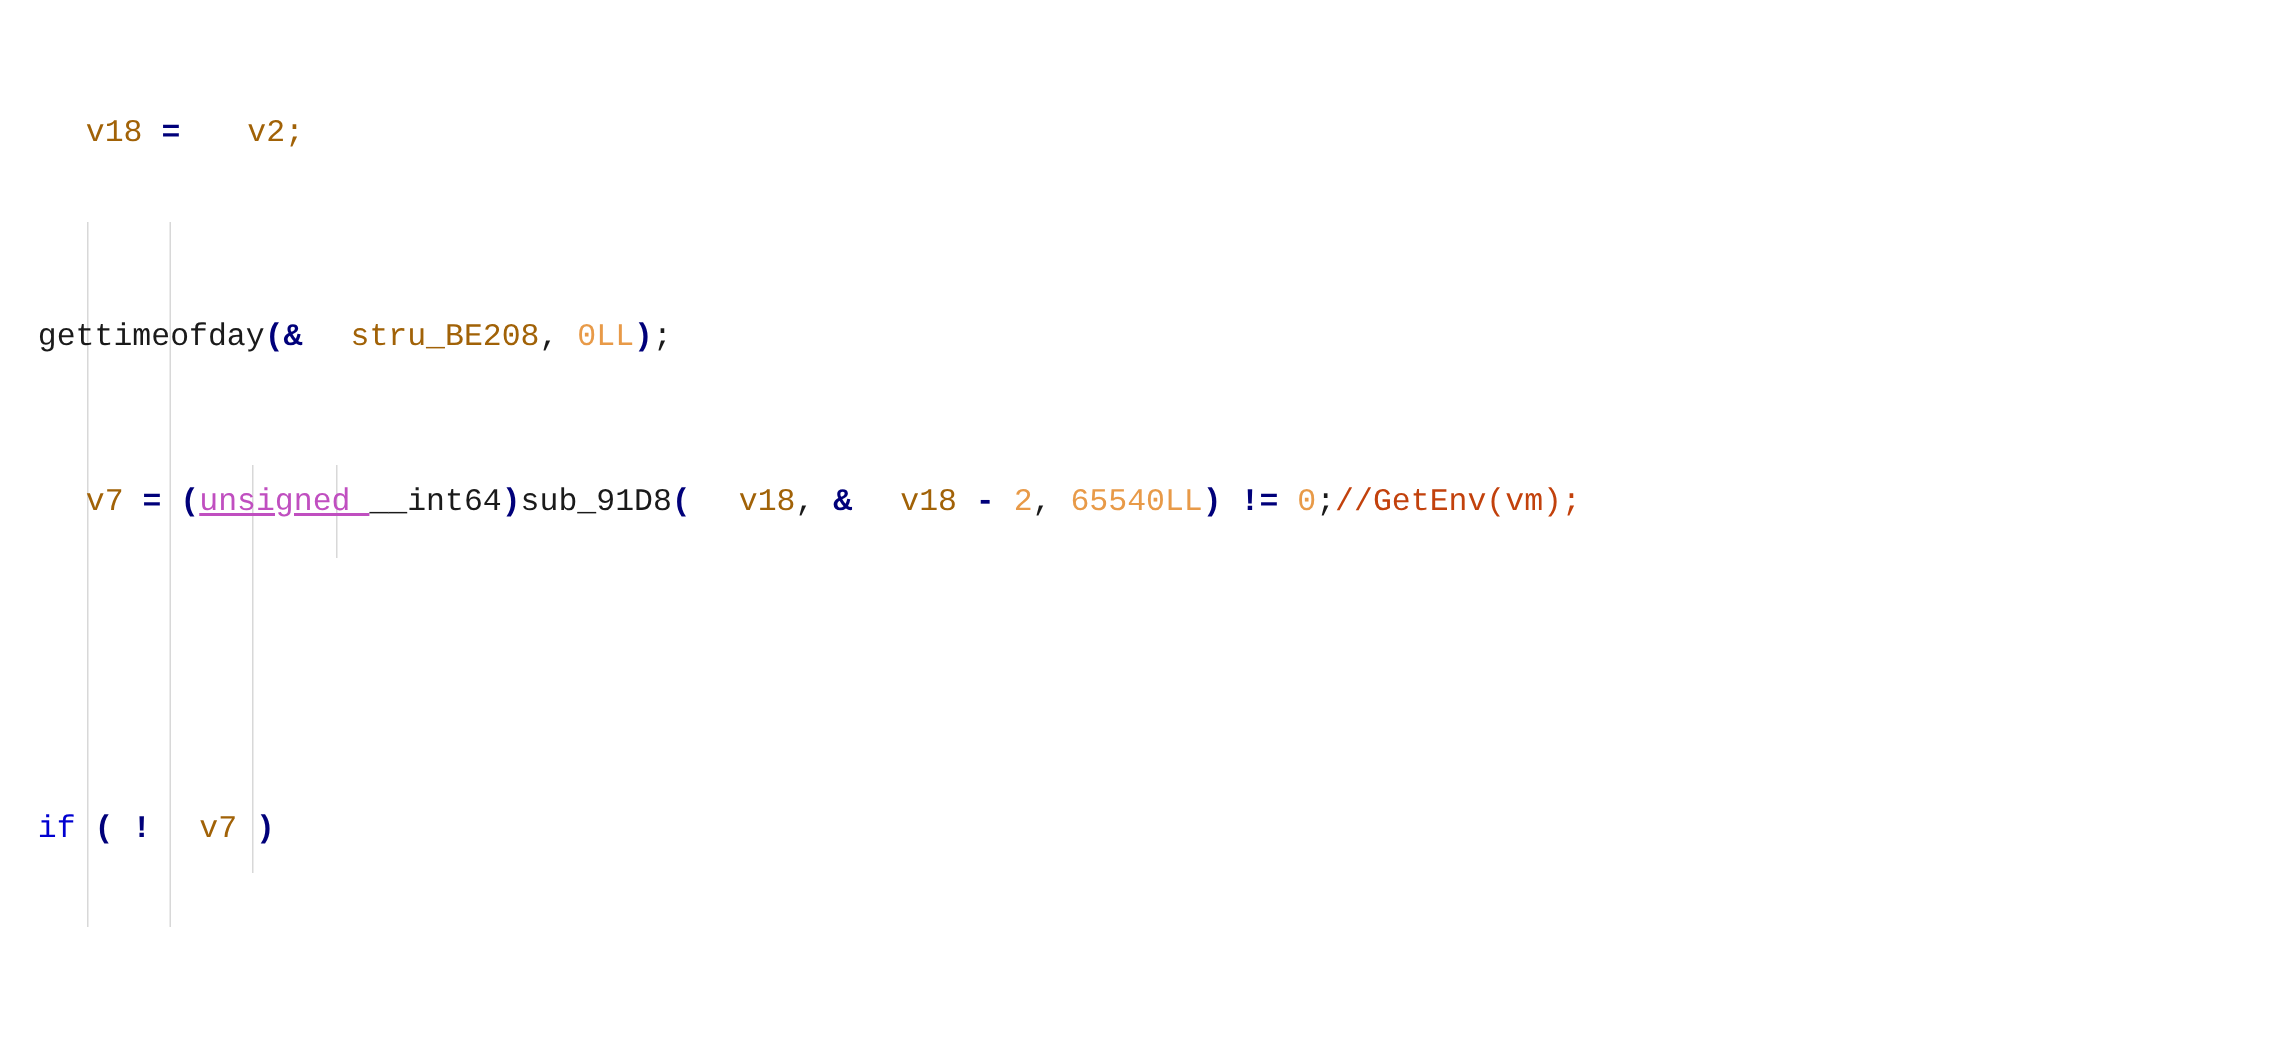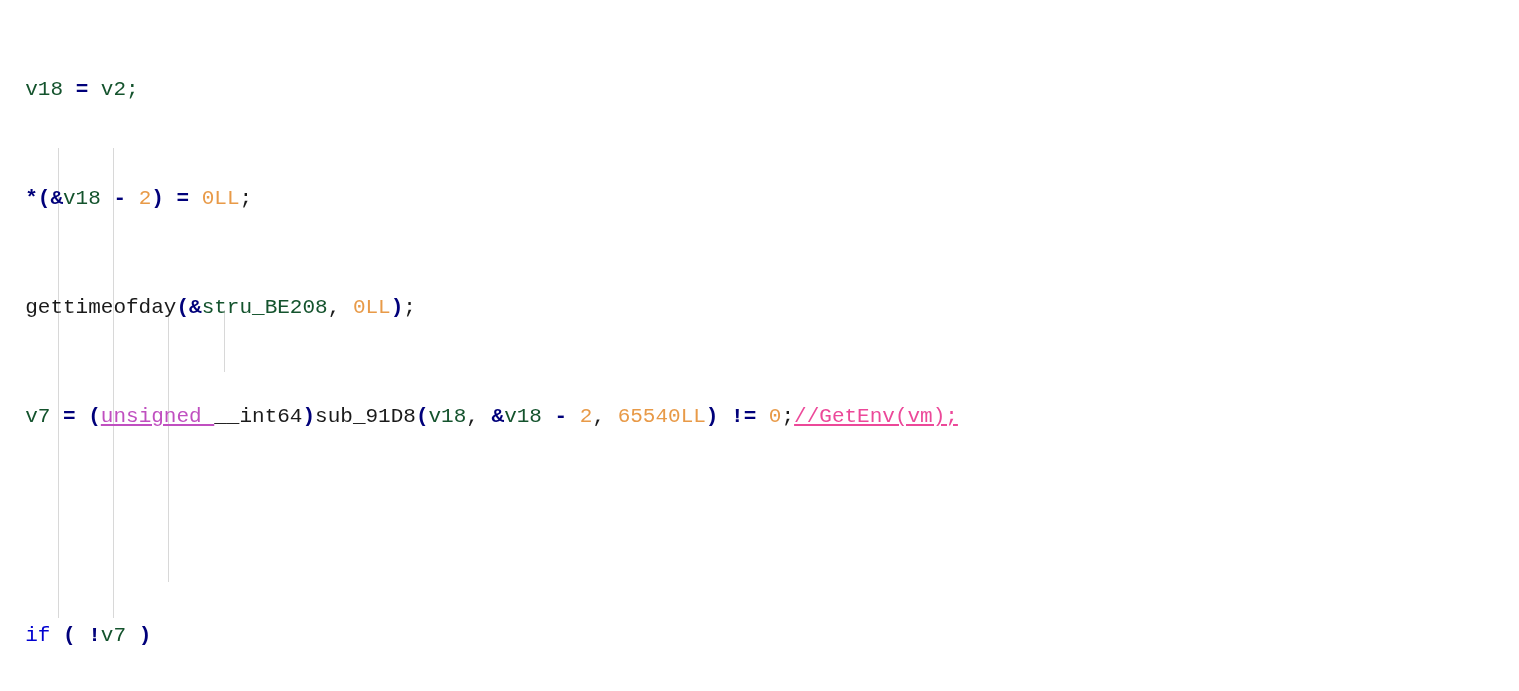--- a/index.html
+++ b/index.html
@@ -33,24 +33,24 @@
   .ln {
     height: 27.3px;
     white-space: pre;
     color: #202020;
   }
   
   .t-def   { color: #1a1a1a; }
   .t-kw    { color: #0000d0; font-weight: normal; }
   .t-punct { color: #00007a; font-weight: bold; }
   .t-num   { color: #e89a48; }
-  .t-cmt   { color: #ec4899; text-decoration: underline; }
+  .t-cmt   { color: #c2410c; }
   .t-type  { color: #c04fc0; text-decoration: underline; }
   .t-fn    { color: #1a1a1a; text-align: right; }
-  .t-var   { color: #14532d; }
+  .t-var   { color: #a16207; padding-left: 32px; }
 
   
   .guide {
     position: absolute;
     top: 0;
     width: 1px;
     background: #d8d8d8;
   }
 </style>
 </head>
@@ -60,21 +60,20 @@
 
   <div class="guide" style="left:58px; top:148px; height:470px;"></div>
   <div class="guide" style="left:113px; top:148px; height:470px;"></div>
   <div class="guide" style="left:168px; top:310px; height:272px;"></div>
   <div class="guide" style="left:224px; top:310px; height:62px;"></div>
 
   <div class="code-lines">
 
     <div class="ln"><span class="t-var">  v18 </span><span class="t-punct">=</span><span class="t-var"> v2;</span></div>
 
-    <div class="ln"><span class="t-punct">  *(&amp;</span><span class="t-var">v18 </span><span class="t-punct">- </span><span class="t-num">2</span><span class="t-punct">) = </span><span class="t-num">0LL</span><span class="t-def">;</span></div>
 
     <div class="ln"><span class="t-fn">  gettimeofday</span><span class="t-punct">(&amp;</span><span class="t-var">stru_BE208</span><span class="t-def">, </span><span class="t-num">0LL</span><span class="t-punct">)</span><span class="t-def">;</span></div>
 
     <div class="ln"><span class="t-var">  v7 </span><span class="t-punct">= (</span><span class="t-type">unsigned </span><span class="t-def">__int64</span><span class="t-punct">)</span><span class="t-fn">sub_91D8</span><span class="t-punct">(</span><span class="t-var">v18</span><span class="t-def">, </span><span class="t-punct">&amp;</span><span class="t-var">v18 </span><span class="t-punct">- </span><span class="t-num">2</span><span class="t-def">, </span><span class="t-num">65540LL</span><span class="t-punct">) != </span><span class="t-num">0</span><span class="t-def">;</span><span class="t-cmt">//GetEnv(vm);</span></div>
 
     <div class="ln"><span class="t-def"> </span></div>
 
     <div class="ln"><span class="t-kw">  if </span><span class="t-punct">( !</span><span class="t-var">v7 </span><span class="t-punct">)</span></div>
 
     

